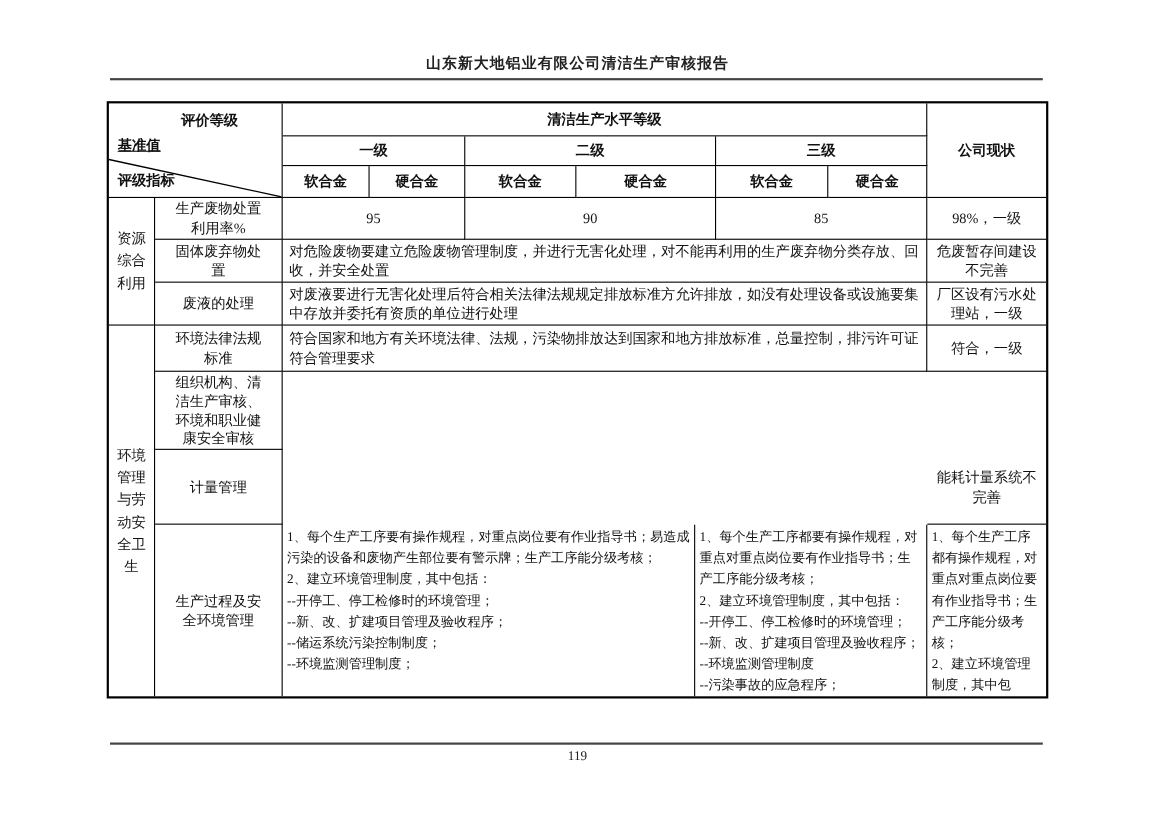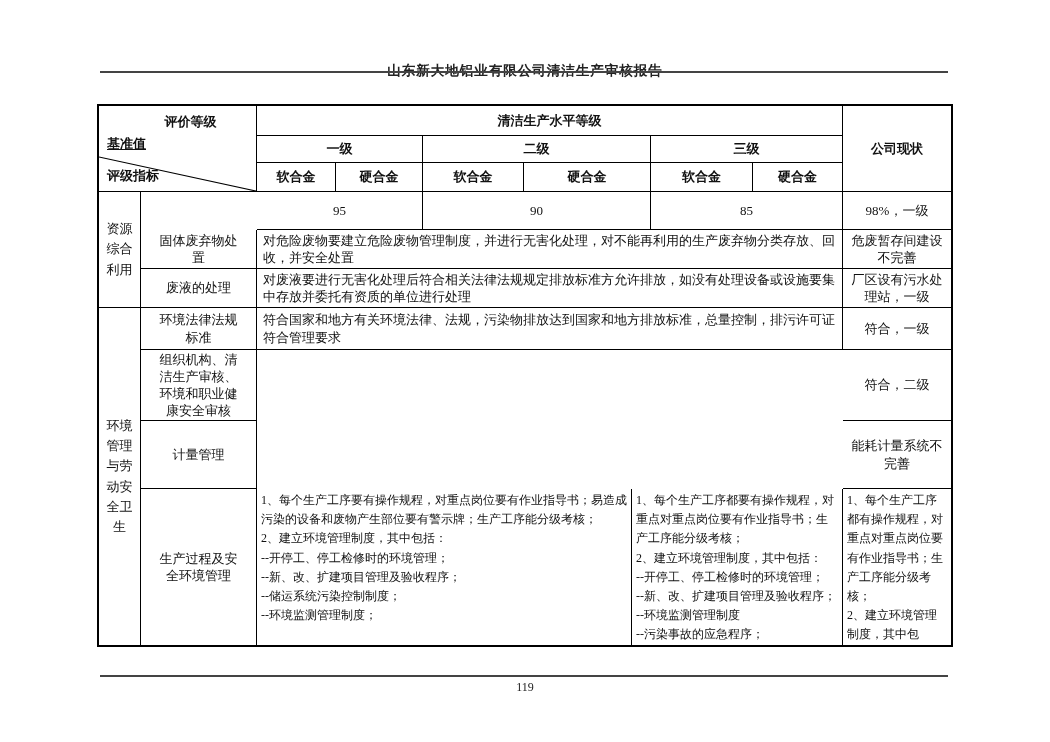--- a/index.html
+++ b/index.html
@@ -3,27 +3,27 @@
 <meta charset="utf-8">
 <style>
   html,body{margin:0;padding:0;background:#fff;}
   .page{
     position:relative;width:1050px;height:742px;background:#fff;
     font-family:"Liberation Serif","DejaVu Serif",serif;color:#111;
   }
   .doc-title{
     position:absolute;top:49px;left:0;width:100%;text-align:center;
     font-size:13.5px;font-weight:bold;letter-spacing:1px;
-    font-family:"Liberation Sans","DejaVu Sans",sans-serif;color:#222;margin-top:13px;
+    font-family:"Liberation Sans","DejaVu Sans",sans-serif;color:#222;
   }
   .header-rule{position:absolute;top:71px;left:100px;width:848px;height:0;border-top:2px solid #444;}
   .footer-rule{position:absolute;top:675px;left:100px;width:848px;height:0;border-top:2px solid #444;}
   .page-number{position:absolute;top:680px;left:0;width:100%;text-align:center;font-size:12px;color:#222;}
 
-  .tbl{position:absolute;left:97px;top:92px;width:852px;height:539px;border:2px solid #000;margin-top:12px;}
+  .tbl{position:absolute;left:97px;top:92px;width:852px;height:539px;border:2px solid #000;}
   .cell{
     position:absolute;box-sizing:border-box;
     border-right:1px solid #000;border-bottom:1px solid #000;
     display:flex;align-items:center;justify-content:center;
     text-align:center;font-size:13px;line-height:1.32;overflow:hidden;
     padding:12px 4px;
   }
   .nobr{border-right:none;}
   .nobb{border-bottom:none;}
   .hdr{font-weight:bold;font-family:"Liberation Sans","DejaVu Sans",sans-serif;}
@@ -70,39 +70,39 @@
     <div class="cell hdr" style="left:552px;top:57px;width:102px;height:29px">软合金</div>
     <div class="cell hdr" style="left:654px;top:57px;width:90px;height:29px">硬合金</div>
 
     <div class="cell catcell" style="left:0;top:86px;width:42px;height:116px">
       <span>资源综合利用</span>
     </div>
     <div class="cell catcell nobb" style="left:0;top:202px;width:42px;height:337px">
       <span>环境管理与劳动安全卫生</span>
     </div>
 
+    <div class="cell lbl" style="left:42px;top:86px;width:116px;height:38px">生产废物处置利用率%</div>
     <div class="cell" style="left:158px;top:86px;width:166px;height:38px">95</div>
     <div class="cell" style="left:324px;top:86px;width:228px;height:38px">90</div>
     <div class="cell" style="left:552px;top:86px;width:192px;height:38px">85</div>
     <div class="cell nobr" style="left:744px;top:86px;width:108px;height:38px">98%，一级</div>
 
     <div class="cell lbl" style="left:42px;top:124px;width:116px;height:39px">固体废弃物处置</div>
     <div class="cell left" style="left:158px;top:124px;width:586px;height:39px">对危险废物要建立危险废物管理制度，并进行无害化处理，对不能再利用的生产废弃物分类存放、回收，并安全处置</div>
     <div class="cell nobr" style="left:744px;top:124px;width:108px;height:39px">危废暂存间建设不完善</div>
 
     <div class="cell lbl" style="left:42px;top:163px;width:116px;height:39px">废液的处理</div>
     <div class="cell left" style="left:158px;top:163px;width:586px;height:39px">对废液要进行无害化处理后符合相关法律法规规定排放标准方允许排放，如没有处理设备或设施要集中存放并委托有资质的单位进行处理</div>
     <div class="cell nobr" style="left:744px;top:163px;width:108px;height:39px">厂区设有污水处理站，一级</div>
 
     <div class="cell lbl" style="left:42px;top:202px;width:116px;height:42px">环境法律法规标准</div>
     <div class="cell left" style="left:158px;top:202px;width:586px;height:42px">符合国家和地方有关环境法律、法规，污染物排放达到国家和地方排放标准，总量控制，排污许可证符合管理要求</div>
     <div class="cell nobr" style="left:744px;top:202px;width:108px;height:42px">符合，一级</div>
 
     <div class="cell lbl" style="left:42px;top:244px;width:116px;height:71px">组织机构、清洁生产审核、环境和职业健康安全审核</div>
-    <div class="cell nobr" style="left:744px;top:244px;width:108px;height:71px">符合，二级</div>
 
     <div class="cell lbl" style="left:42px;top:315px;width:116px;height:68px">计量管理</div>
     <div class="cell nobr" style="left:744px;top:315px;width:108px;height:68px">能耗计量系统不完善</div>
 
     <div class="cell lbl nobb" style="left:42px;top:383px;width:116px;height:156px">生产过程及安全环境管理</div>
     <div class="cell left pre nobb" style="left:158px;top:383px;width:375px;height:156px">1、每个生产工序要有操作规程，对重点岗位要有作业指导书；易造成污染的设备和废物产生部位要有警示牌；生产工序能分级考核；
 2、建立环境管理制度，其中包括：
 --开停工、停工检修时的环境管理；
 --新、改、扩建项目管理及验收程序；
 --储运系统污染控制制度；

